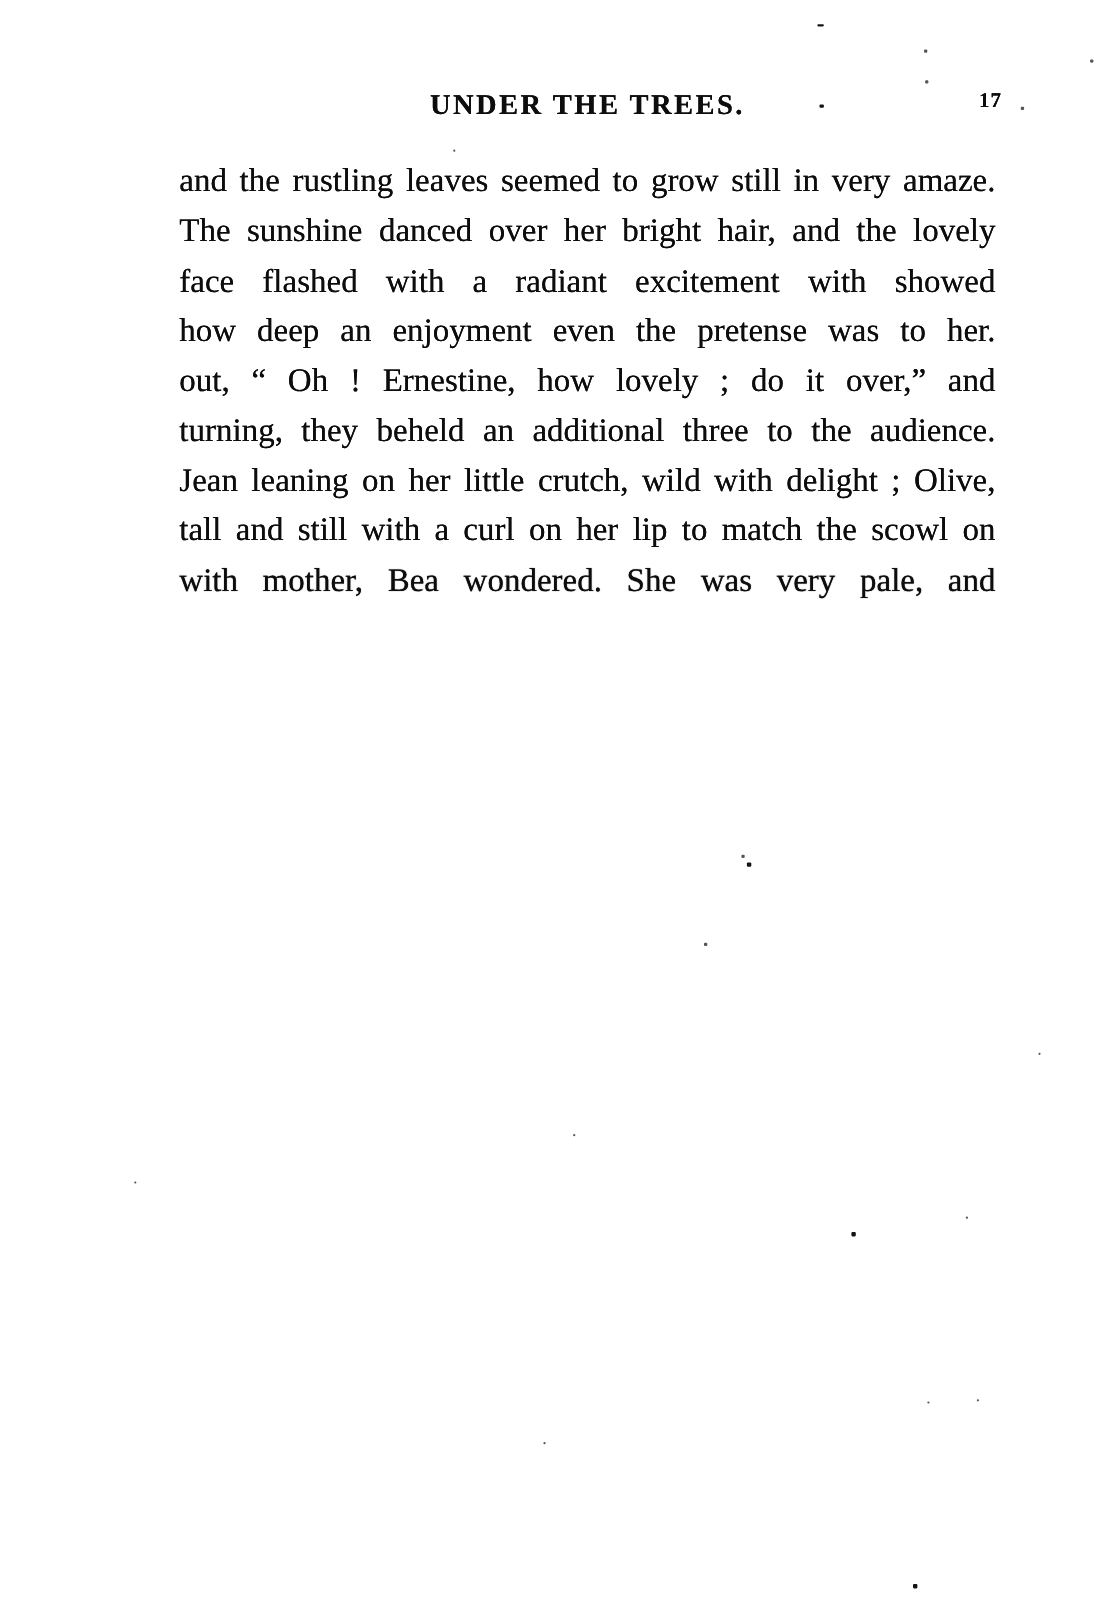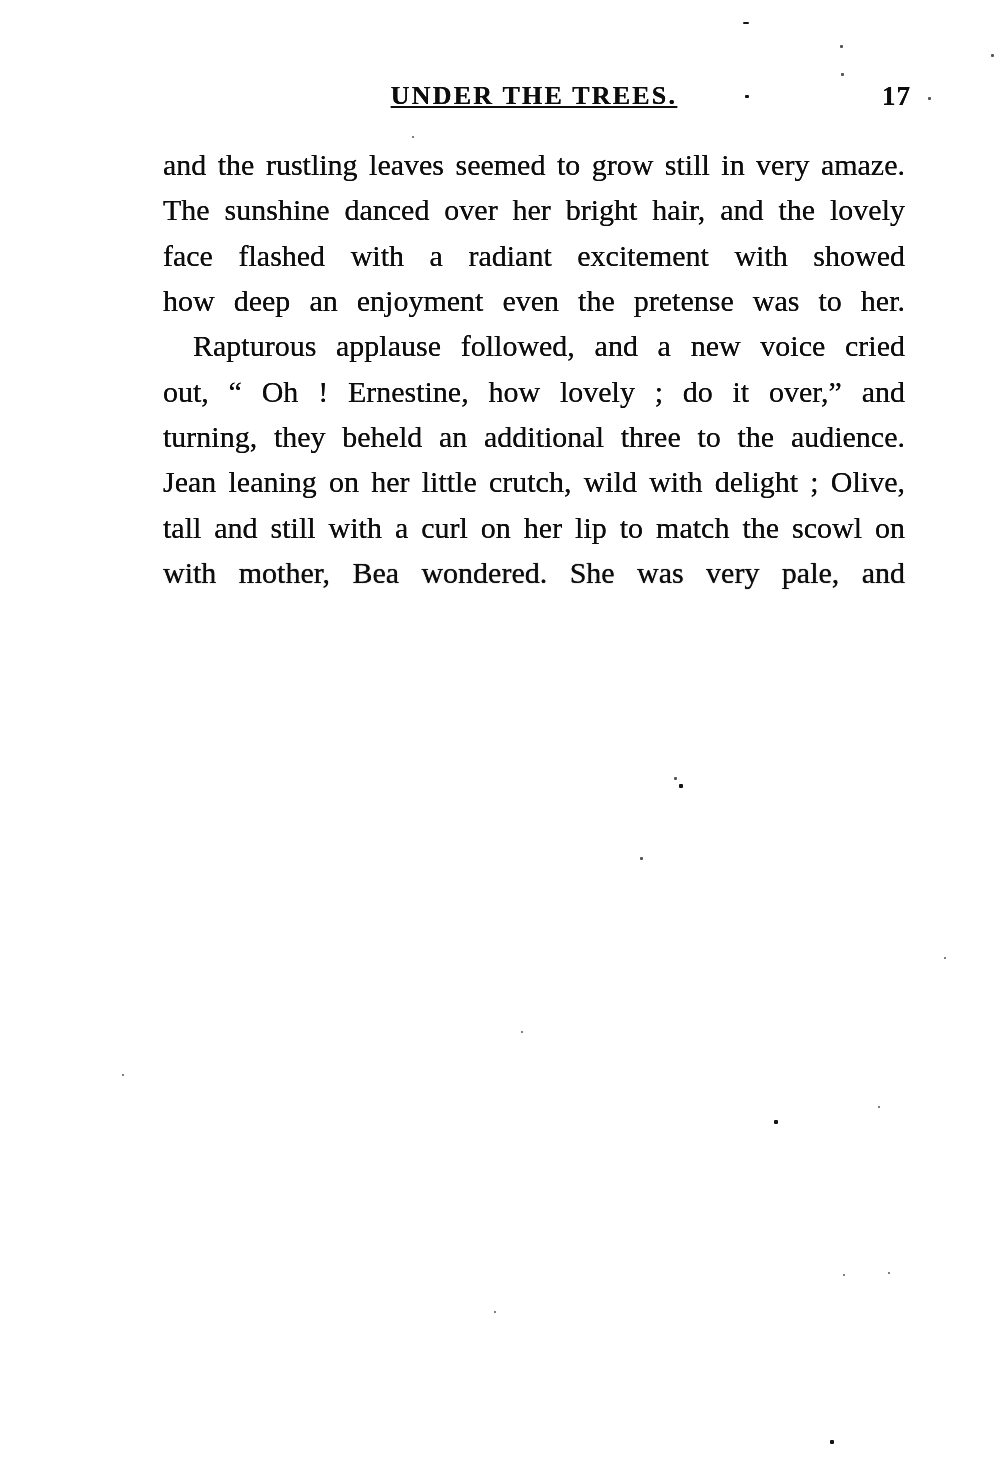--- a/index.html
+++ b/index.html
@@ -22,25 +22,24 @@
     width: 742px; height: 32px;
   }
   .header-title {
     position: absolute; left: 0; right: 0;
     text-align: center;
     font-size: 26px;
     font-weight: bold;
     letter-spacing: 2.2px;
     text-shadow: 0 0 0.5px currentColor;
     white-space: nowrap;
-    text-decoration: underline;
   }
   .page-num {
     position: absolute; right: -6px; top: 0;
-    font-size: 27px;
+    font-size: 19px;
     font-weight: bold;
     letter-spacing: 1px;
     text-shadow: 0 0 0.5px currentColor;
     margin-left: 32px;
   }
   
   .body-block {
     position: absolute;
     left: 163px; top: 142px;
     width: 742px;
@@ -74,21 +73,20 @@
     <div class="header-title">UNDER THE TREES.</div>
     <div class="page-num">17</div>
   </header>
 
   <div class="body-block">
     <div class="t-line">and the rustling leaves seemed to grow still in very amaze.</div>
     <div class="t-line">The sunshine danced over her bright hair, and the lovely</div>
     <div class="t-line">face flashed with a radiant excitement with showed</div>
     <div class="t-line">how deep an enjoyment even the pretense was to her.</div>
 
-    <div class="t-line indent">Rapturous applause followed, and a new voice cried</div>
     <div class="t-line">out, “ Oh ! Ernestine, how lovely ; do it over,” and</div>
     <div class="t-line">turning, they beheld an additional three to the audience.</div>
     <div class="t-line">Jean leaning on her little crutch, wild with delight ; Olive,</div>
     <div class="t-line">tall and still with a curl on her lip to match the scowl on</div>
     <div class="t-line ink-med">with mother, Bea wondered. She was very pale, and</div>
   </div>
 
   <div class="speck" style="left:743px; top:22px; width:6px; height:2px;"></div>
   <div class="speck faint" style="left:840px; top:45px; width:3px; height:3px;"></div>
   <div class="speck faint" style="left:991px; top:54px; width:3px; height:3px;"></div>

